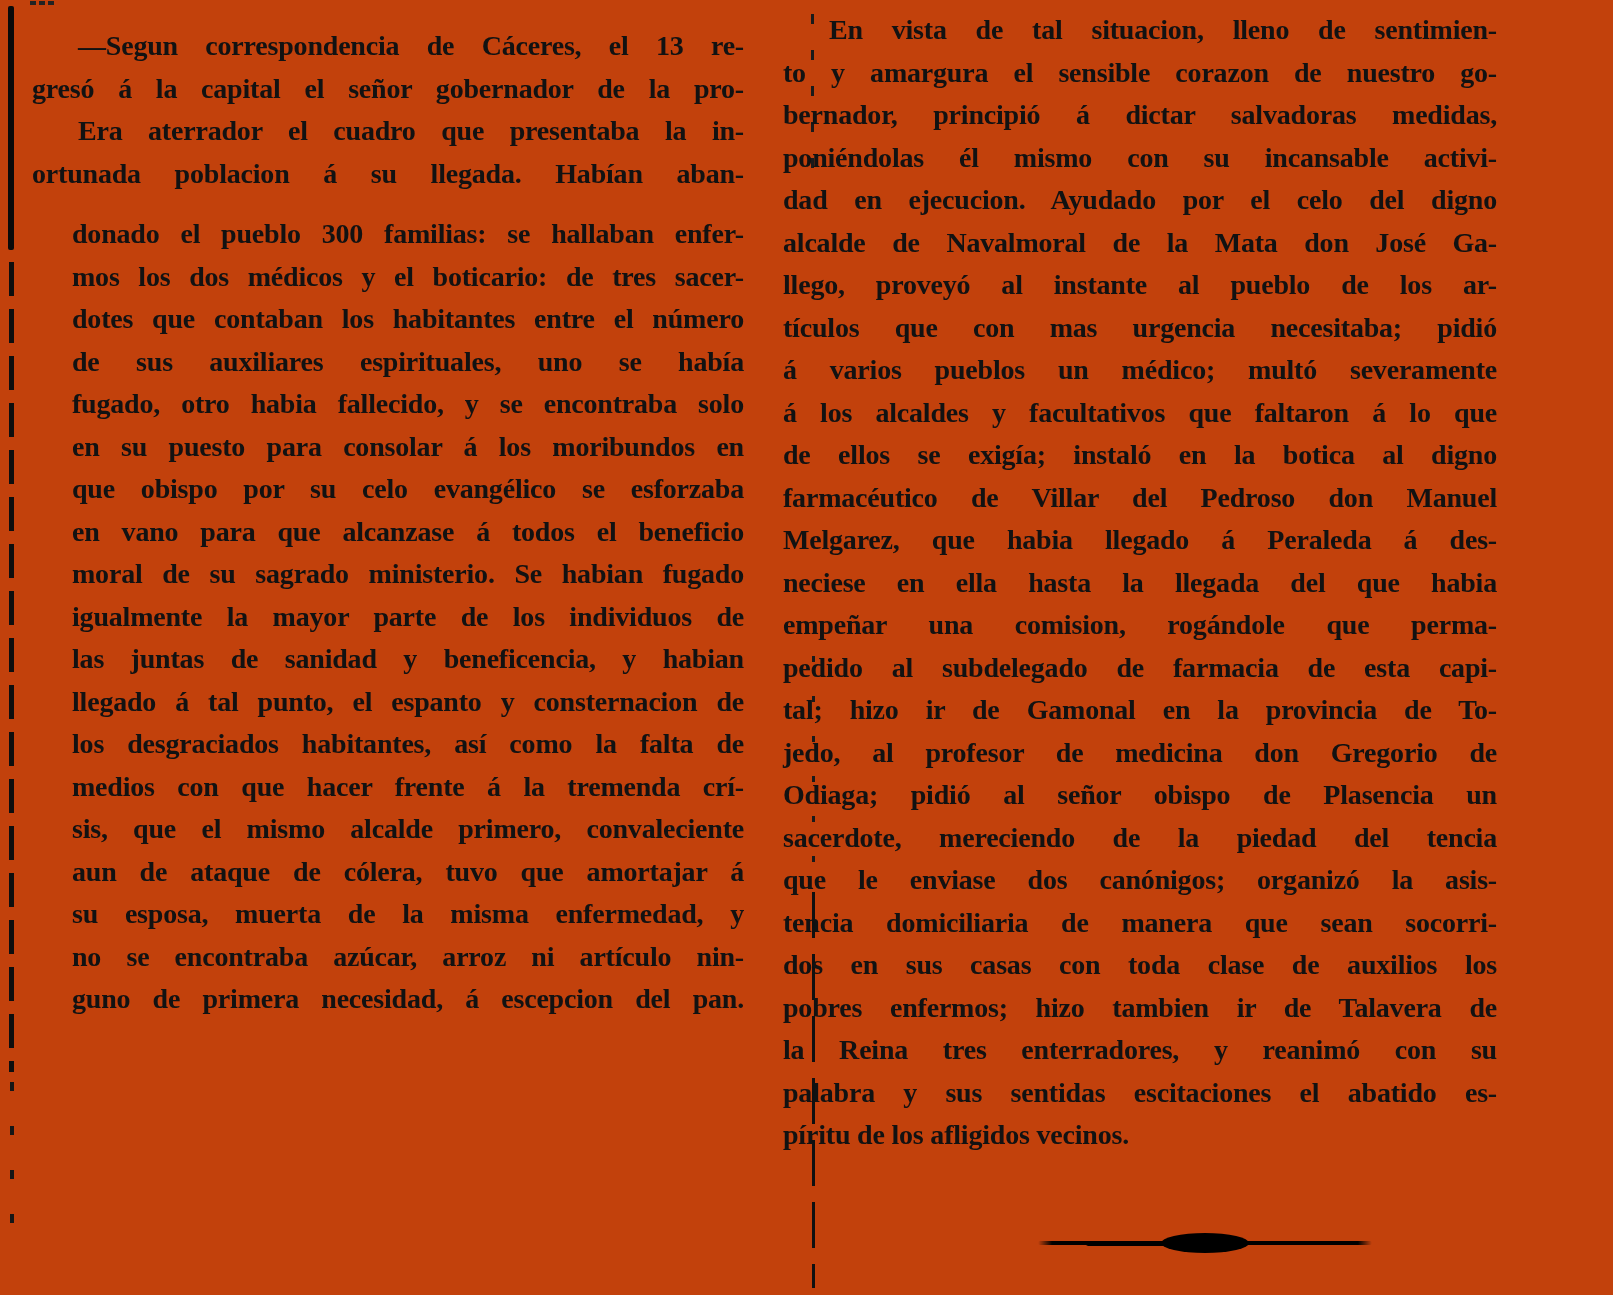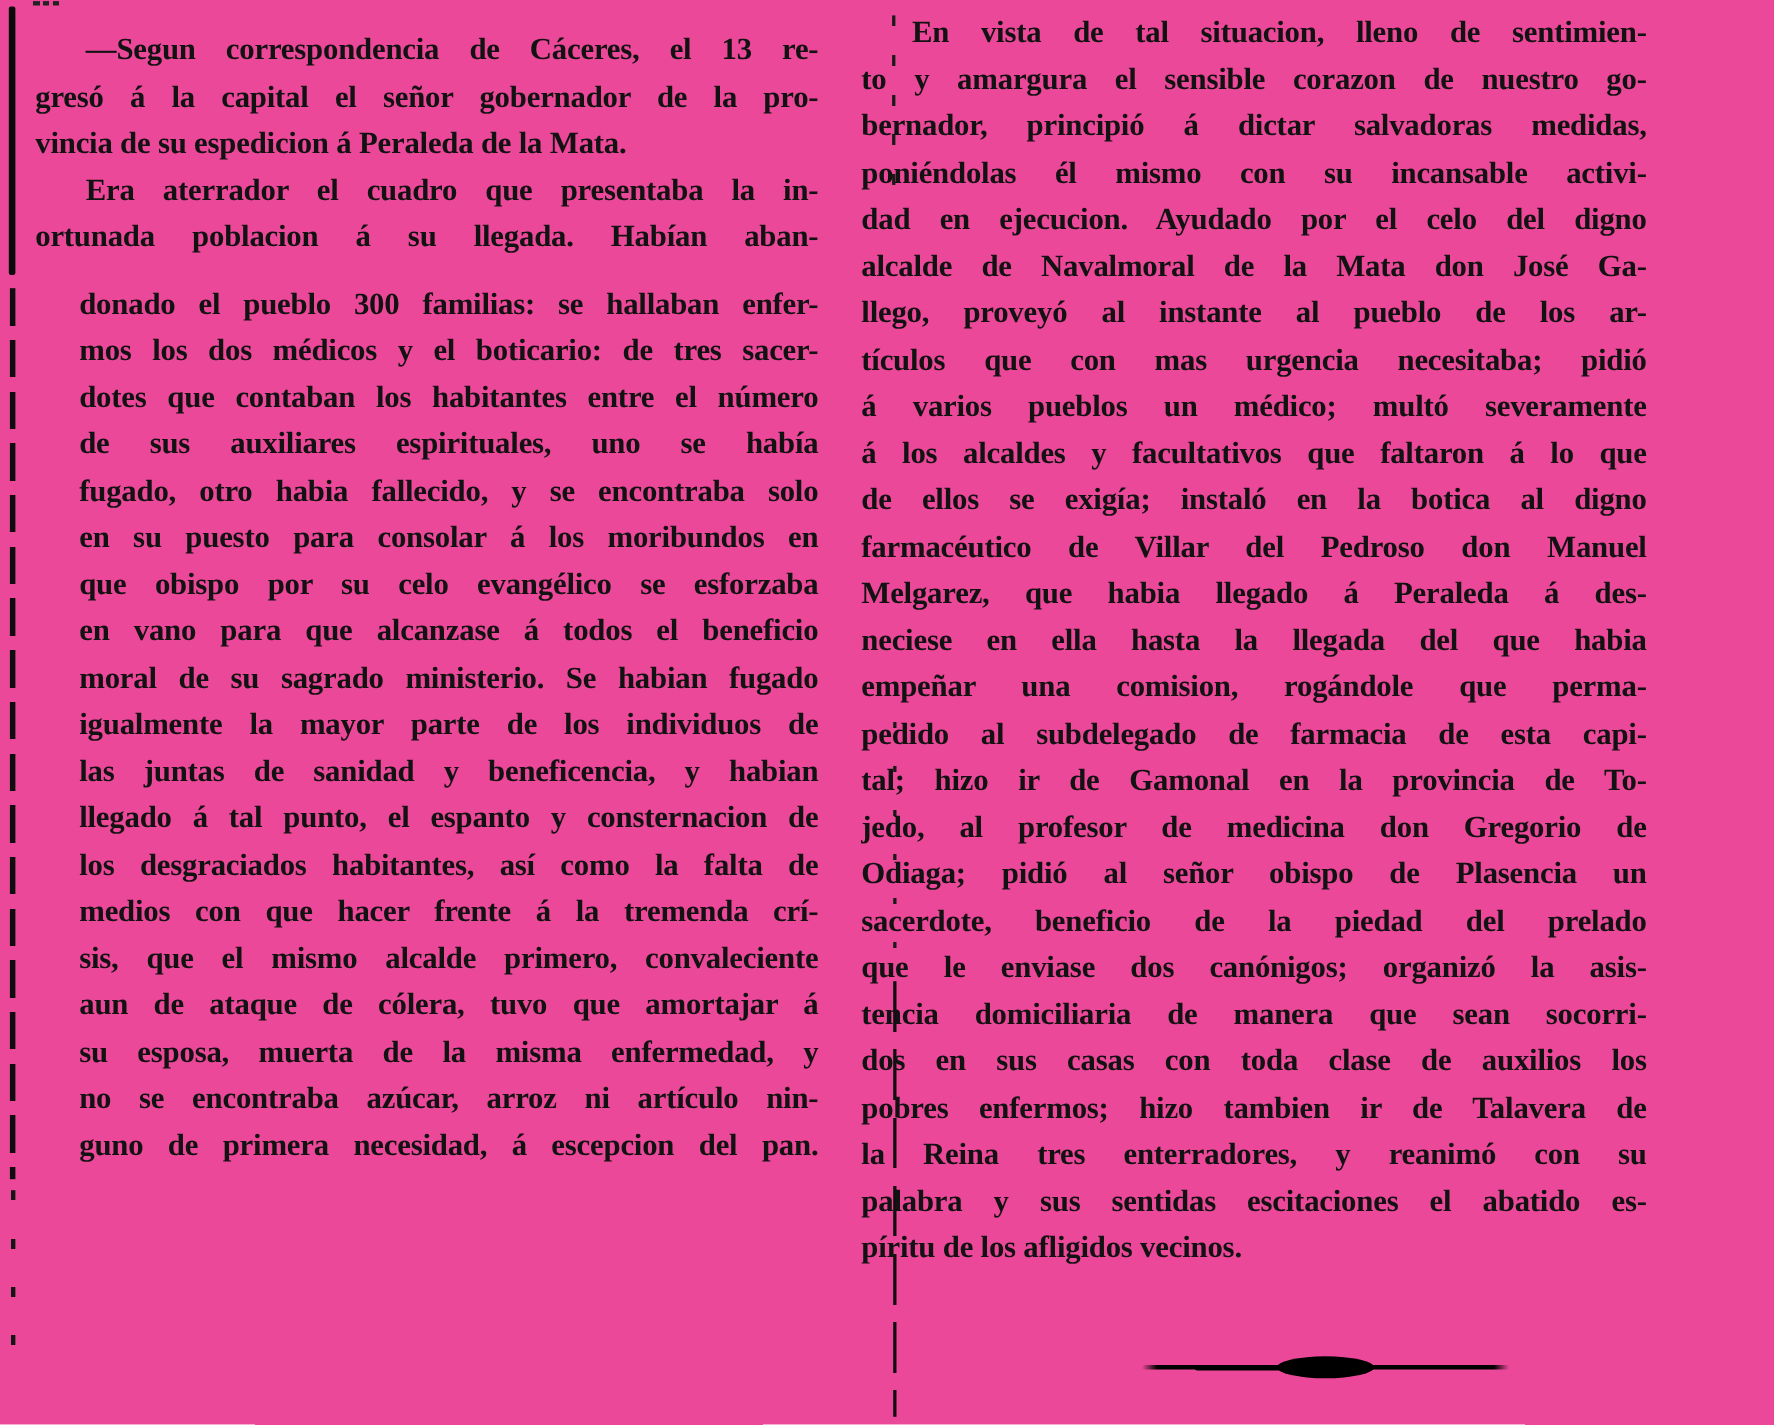--- a/index.html
+++ b/index.html
@@ -4,21 +4,21 @@
 <style>
   html, body {
     margin: 0;
     padding: 0;
     background: #ffffff;
   }
   .sheet {
     position: relative;
     width: 1613px;
     height: 1295px;
-    background: #ec4899;
+    background: #c2410c;
     overflow: hidden;
     font-family: "Liberation Serif", "DejaVu Serif", serif;
     color: #121212;
   }
 
   
   .col {
     position: absolute;
     font-weight: 700;
     font-size: 28px;
@@ -121,21 +121,20 @@
   <div class="rule-v lm-sparse"></div>
 
   <div class="rule-v cd-top"></div>
   <div class="rule-v cd-mid"></div>
   <div class="rule-v cd-bottom"></div>
 
   <div class="col col-left">
       <div class="para">
         <div class="tline indent">—Segun correspondencia de Cáceres, el 13 re-</div>
         <div class="tline">gresó á la capital el señor gobernador de la pro-</div>
-        <div class="tline endline">vincia de su espedicion á Peraleda de la Mata.</div>
       </div>
       <div class="para">
         <div class="tline indent">Era aterrador el cuadro que presentaba la in-</div>
         <div class="tline">ortunada poblacion á su llegada. Habían aban-</div>
       </div>
       <div class="para" style="margin-top: 18px; margin-left: 40px;">
         <div class="tline">donado el pueblo 300 familias: se hallaban enfer-</div>
         <div class="tline">mos los dos médicos y el boticario: de tres sacer-</div>
         <div class="tline">dotes que contaban los habitantes entre el número</div>
         <div class="tline">de sus auxiliares espirituales, uno se había</div>
@@ -171,21 +170,21 @@
         <div class="tline">á los alcaldes y facultativos que faltaron á lo que</div>
         <div class="tline">de ellos se exigía; instaló en la botica al digno</div>
         <div class="tline">farmacéutico de Villar del Pedroso don Manuel</div>
         <div class="tline">Melgarez, que habia llegado á Peraleda á des-</div>
         <div class="tline">neciese en ella hasta la llegada del que habia</div>
         <div class="tline">empeñar una comision, rogándole que perma-</div>
         <div class="tline">pedido al subdelegado de farmacia de esta capi-</div>
         <div class="tline">tal; hizo ir de Gamonal en la provincia de To-</div>
         <div class="tline">jedo, al profesor de medicina don Gregorio de</div>
         <div class="tline">Odiaga; pidió al señor obispo de Plasencia un</div>
-        <div class="tline">sacerdote, beneficio de la piedad del prelado</div>
+        <div class="tline">sacerdote, mereciendo de la piedad del tencia</div>
         <div class="tline">que le enviase dos canónigos; organizó la asis-</div>
         <div class="tline">tencia domiciliaria de manera que sean socorri-</div>
         <div class="tline">dos en sus casas con toda clase de auxilios los</div>
         <div class="tline">pobres enfermos; hizo tambien ir de Talavera de</div>
         <div class="tline">la Reina tres enterradores, y reanimó con su</div>
         <div class="tline">palabra y sus sentidas escitaciones el abatido es-</div>
         <div class="tline endline">píritu de los afligidos vecinos.</div>
       </div>
     </div>
 

